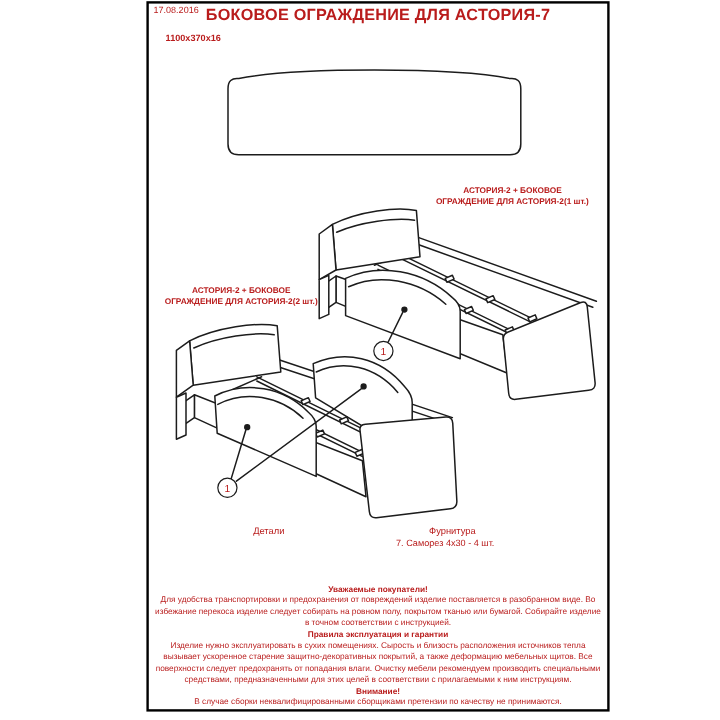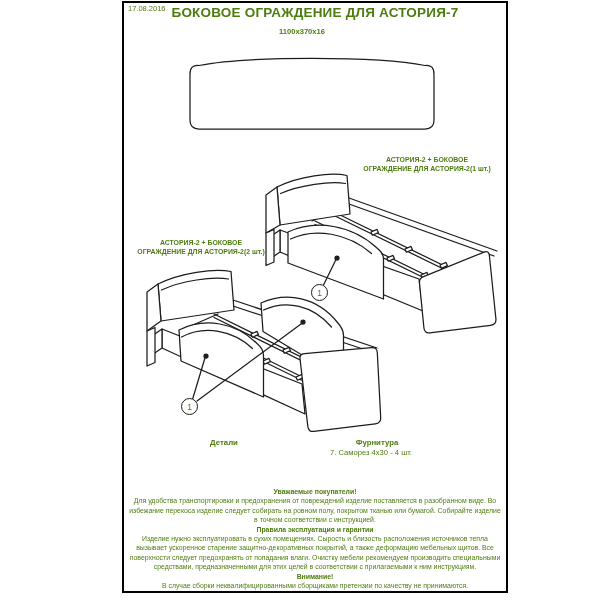--- a/index.html
+++ b/index.html
@@ -1,49 +1,49 @@
 <!DOCTYPE html>
 <html><head>
 <meta charset="utf-8">
 <style>
   html,body { margin:0; padding:0; background:#fff; }
   .stage {
     position:relative; width:600px; height:600px; background:#fff;
-    font-family:"Liberation Sans","DejaVu Sans",sans-serif; color:#4d7c0f;
+    font-family:"Liberation Sans","DejaVu Sans",sans-serif; color:#b91c1c;
     overflow:hidden;
   }
   .page-border {
     position:absolute; left:122px; top:1px; width:386px; height:592px;
     border:2px solid #000; box-sizing:border-box; background:#fff;
   }
   .doc-date { position:absolute; left:128px; top:4px; font-size:7.5px; }
   .doc-title {
     position:absolute; left:123px; top:5px; width:384px; text-align:center;
     font-weight:bold; font-size:13.5px; letter-spacing:.2px;
   }
   .doc-subtitle {
-    position:absolute; left:110px; top:27px; width:384px; text-align:center;
+    position:absolute; left:138px; top:27px; width:384px; 
     font-weight:bold; font-size:7.6px;
   }
   svg.drawing { position:absolute; left:0; top:0; }
   .bedlabel {
     position:absolute; font-weight:bold; font-size:6.9px; line-height:8.6px;
     text-align:center;
   }
   #label-bed1 { left:357px; top:156px; width:140px; }
   #label-bed2 { left:130px; top:239px; width:142px; }
   .callout {
     position:absolute; width:17px; height:17px; background:#fff;
     border:1.2px solid #1b1b1b; border-radius:50%; box-sizing:border-box;
     display:flex; align-items:center; justify-content:center; font-size:8.5px;
   }
   #callout-bed1 { left:311px; top:284px; }
   #callout-bed2 { left:181px; top:398px; }
   .parts { position:absolute; text-align:center; font-size:7.6px; line-height:10px; }
-  .parts .heading { font-weight:bold; font-size:7.8px;margin-left:12px; }
+  .parts .heading { font-weight:normal; font-size:7.8px;margin-left:12px; }
   #parts-details  { left:123px; top:438px; width:190px; }
   #parts-hardware { left:312px; top:438px; width:118px; }
   .notes {
     position:absolute; left:128px; top:487px; width:374px; text-align:center;
     font-size:6.9px; line-height:9.4px;
   }
   .notes .nheading { font-weight:bold; }
 </style>
 </head>
 <body>

